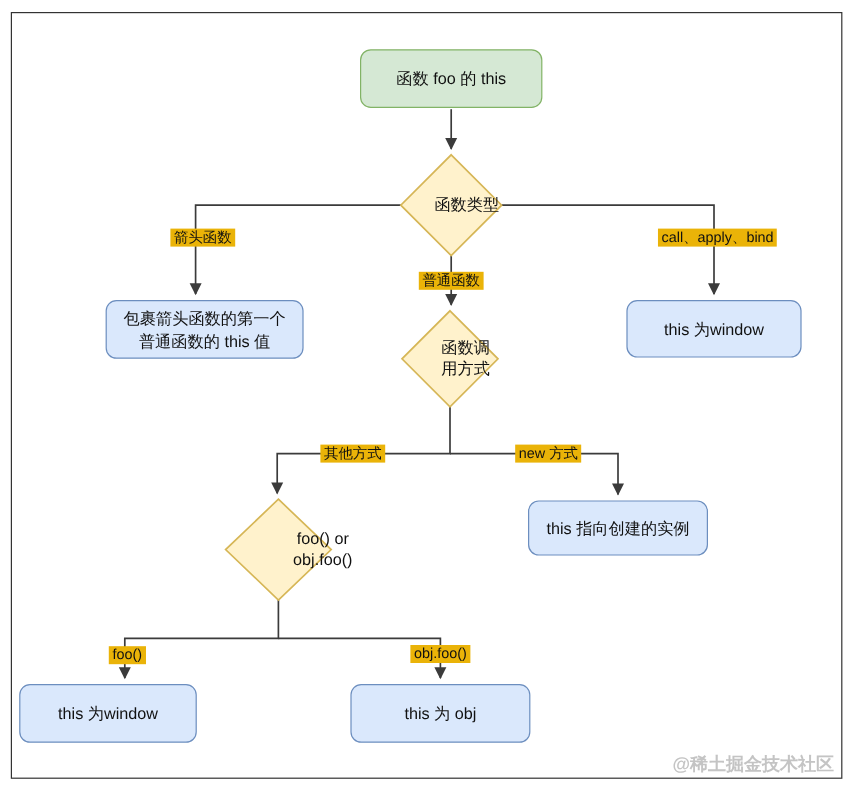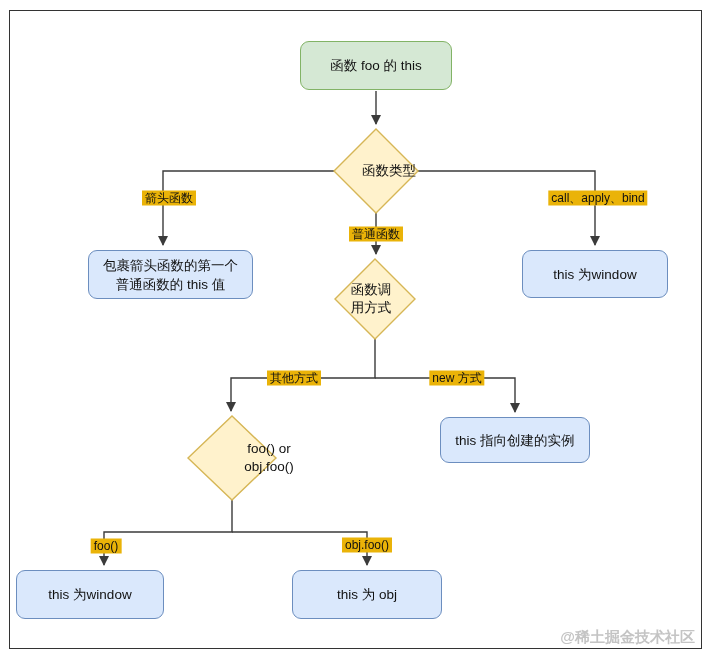--- a/index.html
+++ b/index.html
@@ -71,21 +71,21 @@
 
   <div class="node node-result" style="left:88px;top:250px;width:165px;height:49px;">
     <span>包裹箭头函数的第一个</span>
     <span>普通函数的 this 值</span>
   </div>
 
   <div class="node node-result" style="left:522px;top:250px;width:146px;height:48px;">
     <span>this 为window</span>
   </div>
 
-  <div class="diamond-label" style="left:358px;top:299px;font-family:Liberation Serif, serif;">
+  <div class="diamond-label" style="left:375px;top:299px;font-family:Liberation Serif, serif;">
     <div>函数调</div>
     <div>用方式</div>
   </div>
 
   <div class="node node-result" style="left:440px;top:417px;width:150px;height:46px;">
     <span>this 指向创建的实例</span>
   </div>
 
   <div class="diamond-label" style="left:232px;top:458px;margin-left:24px;">
     <div>foo() or</div>

